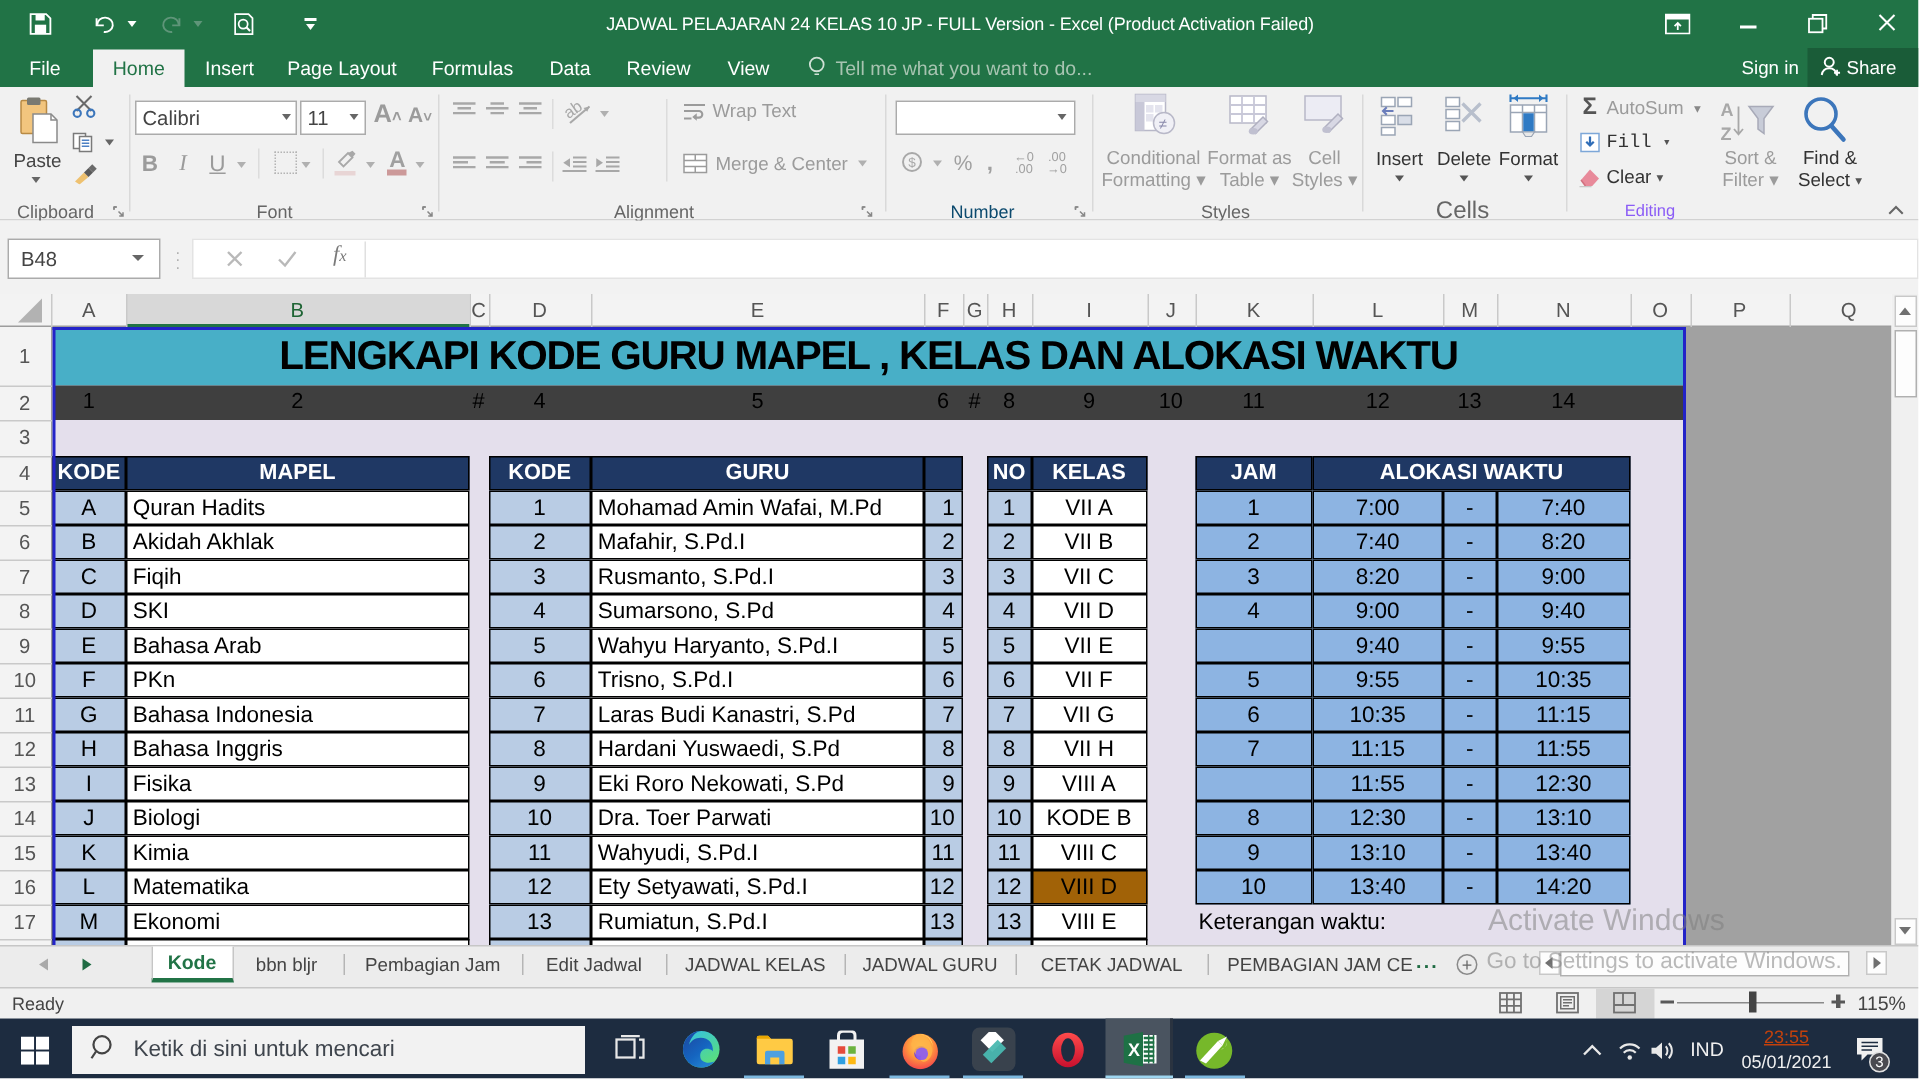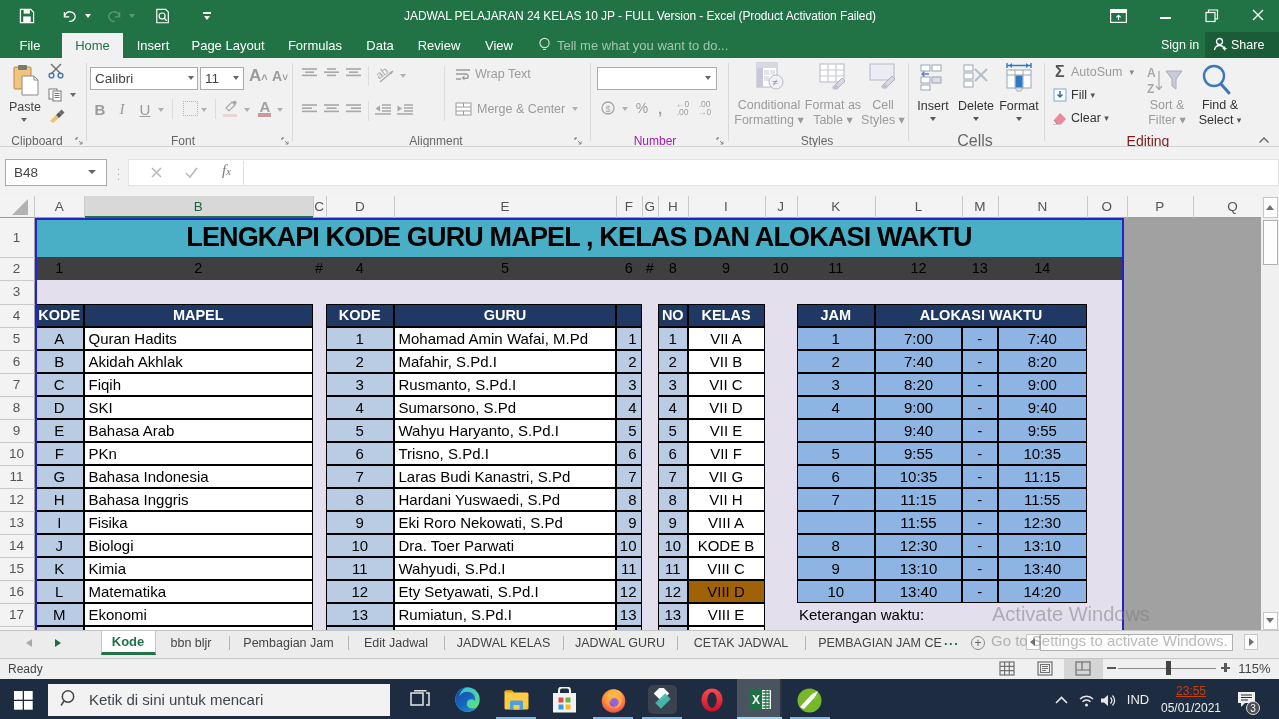--- a/index.html
+++ b/index.html
@@ -80,24 +80,24 @@
 
 <div class="ab" style="left:86px;top:63px;width:1px;height:78px;background:#d9d9d9;"></div>
 <div class="ab" style="left:292px;top:63px;width:1px;height:78px;background:#d9d9d9;"></div>
 <div class="ab" style="left:590px;top:63px;width:1px;height:78px;background:#d9d9d9;"></div>
 <div class="ab" style="left:728px;top:63px;width:1px;height:78px;background:#d9d9d9;"></div>
 <div class="ab" style="left:908px;top:63px;width:1px;height:78px;background:#d9d9d9;"></div>
 <div class="ab" style="left:1044px;top:63px;width:1px;height:78px;background:#d9d9d9;"></div>
 <div class="ab ct" style="left:-18px;top:134px;width:110px;height:13px;color:#666;font-size:12px;">Clipboard</div>
 <div class="ab ct" style="left:128px;top:134px;width:110px;height:13px;color:#666;font-size:12px;">Font</div>
 <div class="ab ct" style="left:381px;top:134px;width:110px;height:13px;color:#666;font-size:12px;">Alignment</div>
-<div class="ab ct" style="left:600px;top:134px;width:110px;height:13px;color:#a21caf;font-size:12px;">Number</div>
+<div class="ab ct" style="left:600px;top:134px;width:110px;height:13px;color:#0c4a6e;font-size:12px;">Number</div>
 <div class="ab ct" style="left:762px;top:134px;width:110px;height:13px;color:#666;font-size:12px;">Styles</div>
 <div class="ab ct" style="left:920px;top:134px;width:110px;height:13px;color:#666;font-size:16px;">Cells</div>
-<div class="ab ct" style="left:1093px;top:134px;width:110px;height:13px;color:#7f1d1d;font-size:14px;">Editing</div>
+<div class="ab ct" style="left:1045px;top:134px;width:110px;height:13px;color:#8b5cf6;font-size:11px;">Editing</div>
 <svg class="ab" style="left:75px;top:137px;" width="8" height="8" viewBox="0 0 8 8">
     <path d="M1 1v-0h0M1 2.5V1h1.5M7 4.5V7H4.5M4 4l3 3M7 7" stroke="#878787" stroke-width="1" fill="none"></path>
     <path d="M1 1h2M1 1v2" stroke="#878787" stroke-width="1"></path>
   </svg>
 <svg class="ab" style="left:281px;top:137px;" width="8" height="8" viewBox="0 0 8 8">
     <path d="M1 1v-0h0M1 2.5V1h1.5M7 4.5V7H4.5M4 4l3 3M7 7" stroke="#878787" stroke-width="1" fill="none"></path>
     <path d="M1 1h2M1 1v2" stroke="#878787" stroke-width="1"></path>
   </svg>
 <svg class="ab" style="left:574px;top:137px;" width="8" height="8" viewBox="0 0 8 8">
     <path d="M1 1v-0h0M1 2.5V1h1.5M7 4.5V7H4.5M4 4l3 3M7 7" stroke="#878787" stroke-width="1" fill="none"></path>
@@ -290,21 +290,21 @@
 </svg>
 <div class="ab ct" style="left:989px;top:99px;width:60px;height:13px;color:#333;font-size:12.5px;">Format</div>
 <div class="ab" style="left:1016px;top:117px;width:0;height:0;border-left:3.5px solid transparent;border-right:3.5px solid transparent;border-top:4px solid #555;"></div>
 
 <div class="ab" style="left:1055px;top:63px;color:#555;font-size:16px;font-weight:bold;">Σ</div>
 <div class="ab cl" style="left:1071px;top:64px;height:15px;color:#9b9b9b;font-size:12.5px;">AutoSum&nbsp;&nbsp;<span style="font-size:9px;color:#888;">▾</span></div>
 <svg class="ab" style="left:1053px;top:88px;" width="14" height="14" viewBox="0 0 14 14">
  <rect x="1" y="1" width="12" height="12" fill="#fff" stroke="#7da7d8"></rect>
  <path d="M7 3v6M4.5 6.5 L7 9 L9.5 6.5" stroke="#2f6db7" stroke-width="1.5" fill="none"></path>
 </svg>
-<div class="ab cl" style="left:1071px;top:87px;height:15px;color:#333;font-size:12.5px;">Fill&nbsp;<span style="font-size:9px;color:#555;">▾</span></div>
+<div class="ab cl" style="left:1071px;top:87px;height:15px;color:#333;font-size:12.5px;font-family:Liberation Mono, monospace;">Fill&nbsp;<span style="font-size:9px;color:#555;">▾</span></div>
 <svg class="ab" style="left:1052px;top:111px;" width="16" height="14" viewBox="0 0 16 14">
  <path d="M2 9 L8 2 L14 8 L9.5 13 L5 13z" fill="#e88a9a"></path>
  <path d="M2 9 L5 13" stroke="#d2717f"></path>
  <path d="M1 13.5h8" stroke="#c8c8c8" stroke-width="1"></path>
 </svg>
 <div class="ab cl" style="left:1071px;top:110px;height:15px;color:#333;font-size:12.5px;">Clear&nbsp;<span style="font-size:9px;color:#555;">▾</span></div>
 <svg class="ab" style="left:1146px;top:65px;" width="38" height="32" viewBox="0 0 38 32">
  <text x="1" y="12" font-size="12" fill="#a8a8a8" font-weight="bold">A</text>
  <text x="1" y="28" font-size="12" fill="#a8a8a8" font-weight="bold">Z</text>
  <path d="M13 6 L13 24 M10 21 L13 24.5 L16 21" stroke="#a8a8a8" stroke-width="1.2" fill="none"></path>

